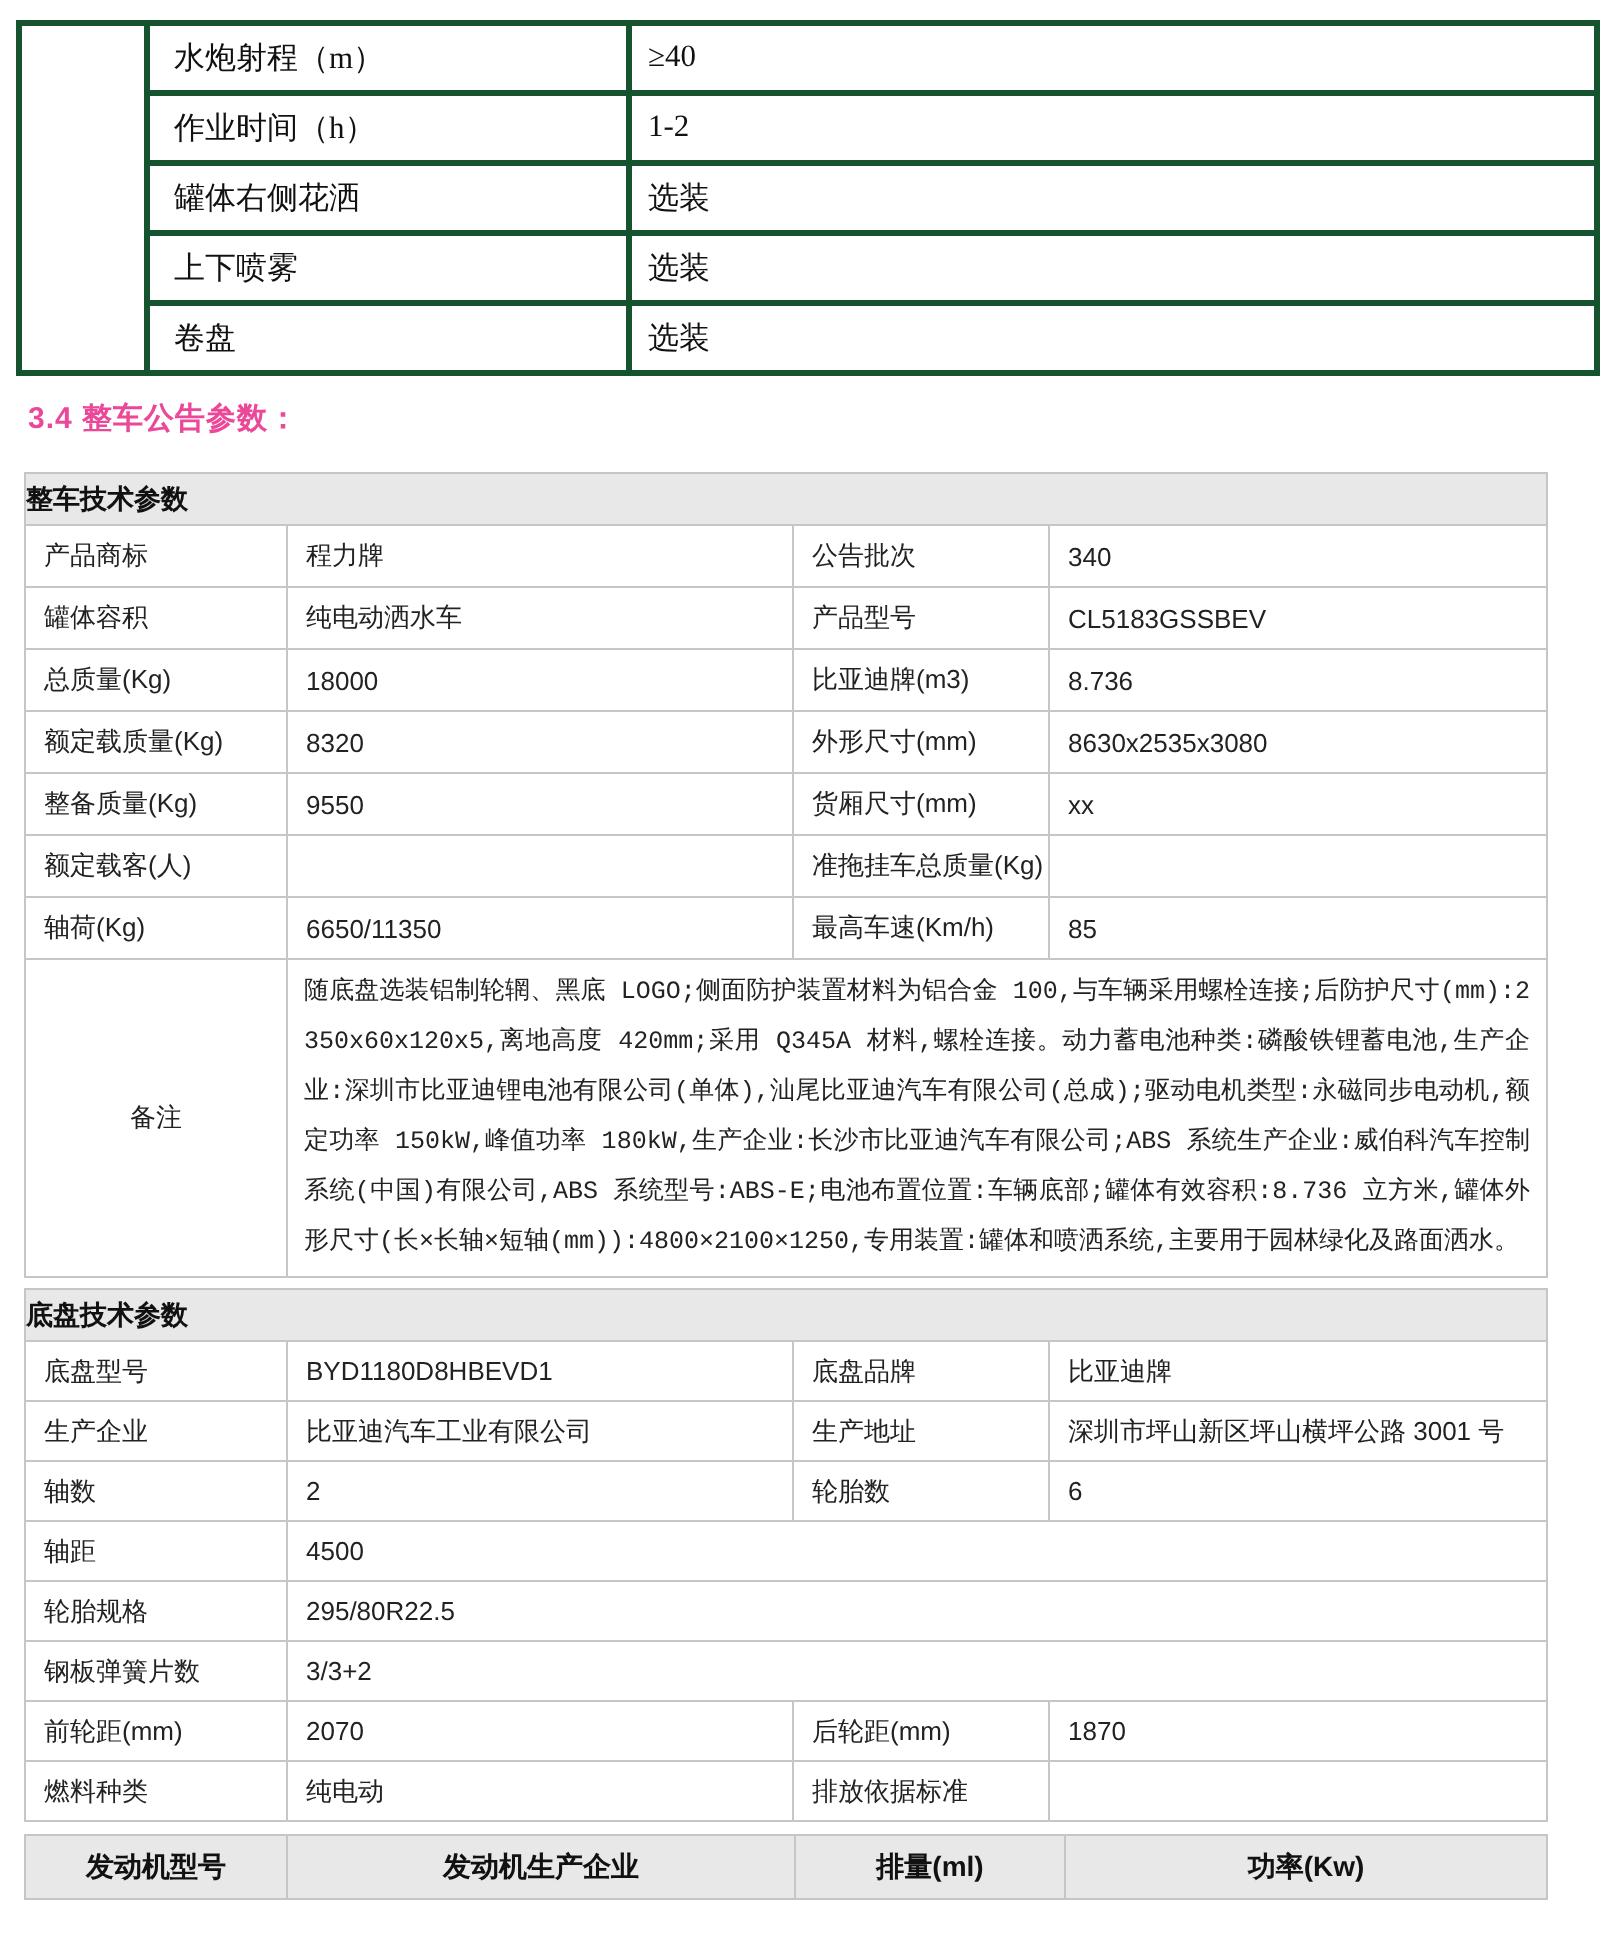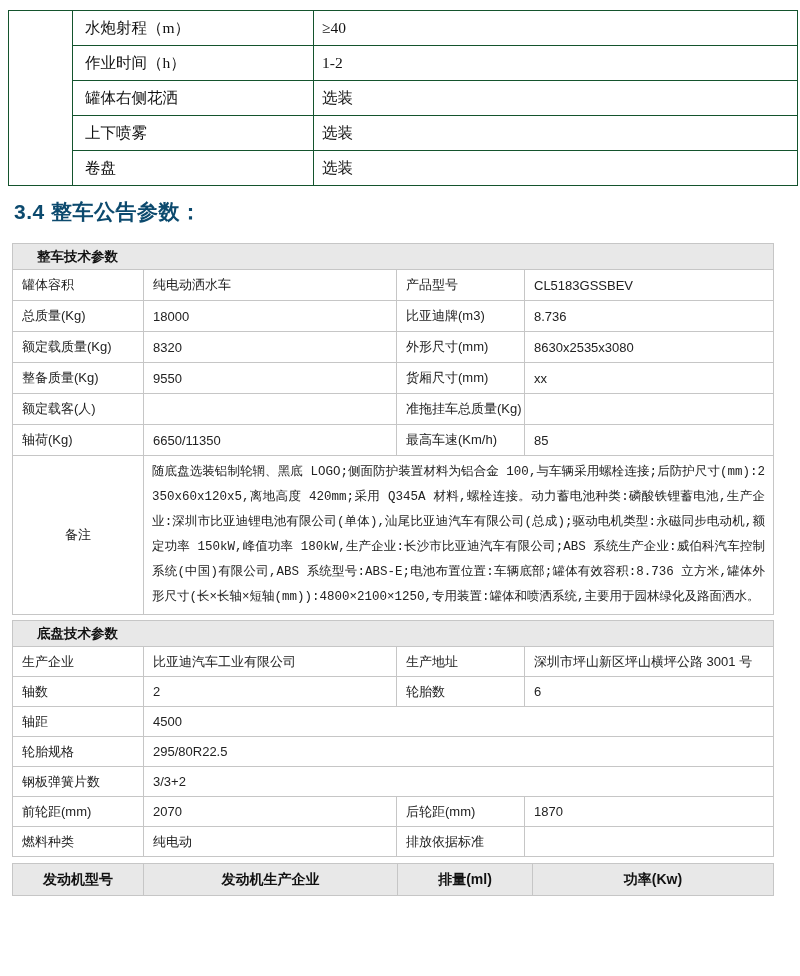--- a/index.html
+++ b/index.html
@@ -12,44 +12,44 @@
   .page { position:relative; width:800px; height:976px; }
 
   
   table { border-collapse:collapse; }
   .top-table {
     margin:10px 0 0 8px; width:789px; table-layout:fixed;
     font-family:"Liberation Serif","DejaVu Serif",serif;
     font-size:15.5px; color:#111;
   }
   .top-table td {
-    border:1px solid #14532d; height:35px; vertical-align:middle;
+    border:3px solid #14532d; height:35px; vertical-align:middle;
   }
   .top-table td.tt-label { padding-left:12px; }
   .top-table td.tt-value { padding-left:8px; }
 
   
   .heading {
-    margin:12px 0 0 14px; font-size:21px; font-weight:bold; color:#0c4a6e;
+    margin:12px 0 0 14px; font-size:15px; font-weight:bold; color:#ec4899;
     letter-spacing:0.5px;
   }
 
   
   .param-table, .engine-table {
     margin-left:12px; width:761px; table-layout:fixed;
     font-size:13px; color:#222;
   }
   .param-table { margin-top:17px; }
   .param-table.chassis { margin-top:5px;border-radius:25px; }
   .param-table td, .engine-table td, .engine-table th {
     border:1px solid #c6c6c6; vertical-align:middle;
   }
   .param-table td.band {
     background:#e8e8e8; height:26px; font-weight:bold; font-size:13.5px;
-    padding-left:24px; color:#111;
+    padding-left:0; color:#111;
   }
   .param-table td.cell { height:31px; padding-left:9px; }
   .param-table.chassis td.cell { height:30px; }
   .param-table td.remark-label {
     width:25px; text-align:center; vertical-align:middle;
     word-break:break-all; line-height:1.7; padding:0 17px; font-size:13px;
   }
   .param-table td.remark-text {
     padding:4px 8px; font-size:12.5px; line-height:25px;
     word-break:break-all; text-align:justify;font-family:Liberation Mono, monospace;
@@ -105,20 +105,26 @@
         <col style="width:131px">
         <col style="width:253px">
         <col style="width:128px">
         <col style="width:249px">
       </colgroup>
     <tbody>
         <tr>
       <td class="band" colspan="4">整车技术参数</td>
     </tr>
     <tr>
+      <td class="cell">产品商标</td>
+      <td class="cell">程力牌</td>
+      <td class="cell">公告批次</td>
+      <td class="cell">340</td>
+    </tr>
+    <tr>
       <td class="cell">罐体容积</td>
       <td class="cell">纯电动洒水车</td>
       <td class="cell">产品型号</td>
       <td class="cell">CL5183GSSBEV</td>
     </tr>
     <tr>
       <td class="cell">总质量(Kg)</td>
       <td class="cell">18000</td>
       <td class="cell">比亚迪牌(m3)</td>
       <td class="cell">8.736</td>
@@ -159,20 +165,26 @@
         <col style="width:131px">
         <col style="width:253px">
         <col style="width:128px">
         <col style="width:249px">
       </colgroup>
     <tbody>
         <tr>
       <td class="band" colspan="4">底盘技术参数</td>
     </tr>
     <tr>
+      <td class="cell">底盘型号</td>
+      <td class="cell">BYD1180D8HBEVD1</td>
+      <td class="cell">底盘品牌</td>
+      <td class="cell">比亚迪牌</td>
+    </tr>
+    <tr>
       <td class="cell">生产企业</td>
       <td class="cell">比亚迪汽车工业有限公司</td>
       <td class="cell">生产地址</td>
       <td class="cell">深圳市坪山新区坪山横坪公路 3001 号</td>
     </tr>
     <tr>
       <td class="cell">轴数</td>
       <td class="cell">2</td>
       <td class="cell">轮胎数</td>
       <td class="cell">6</td>

